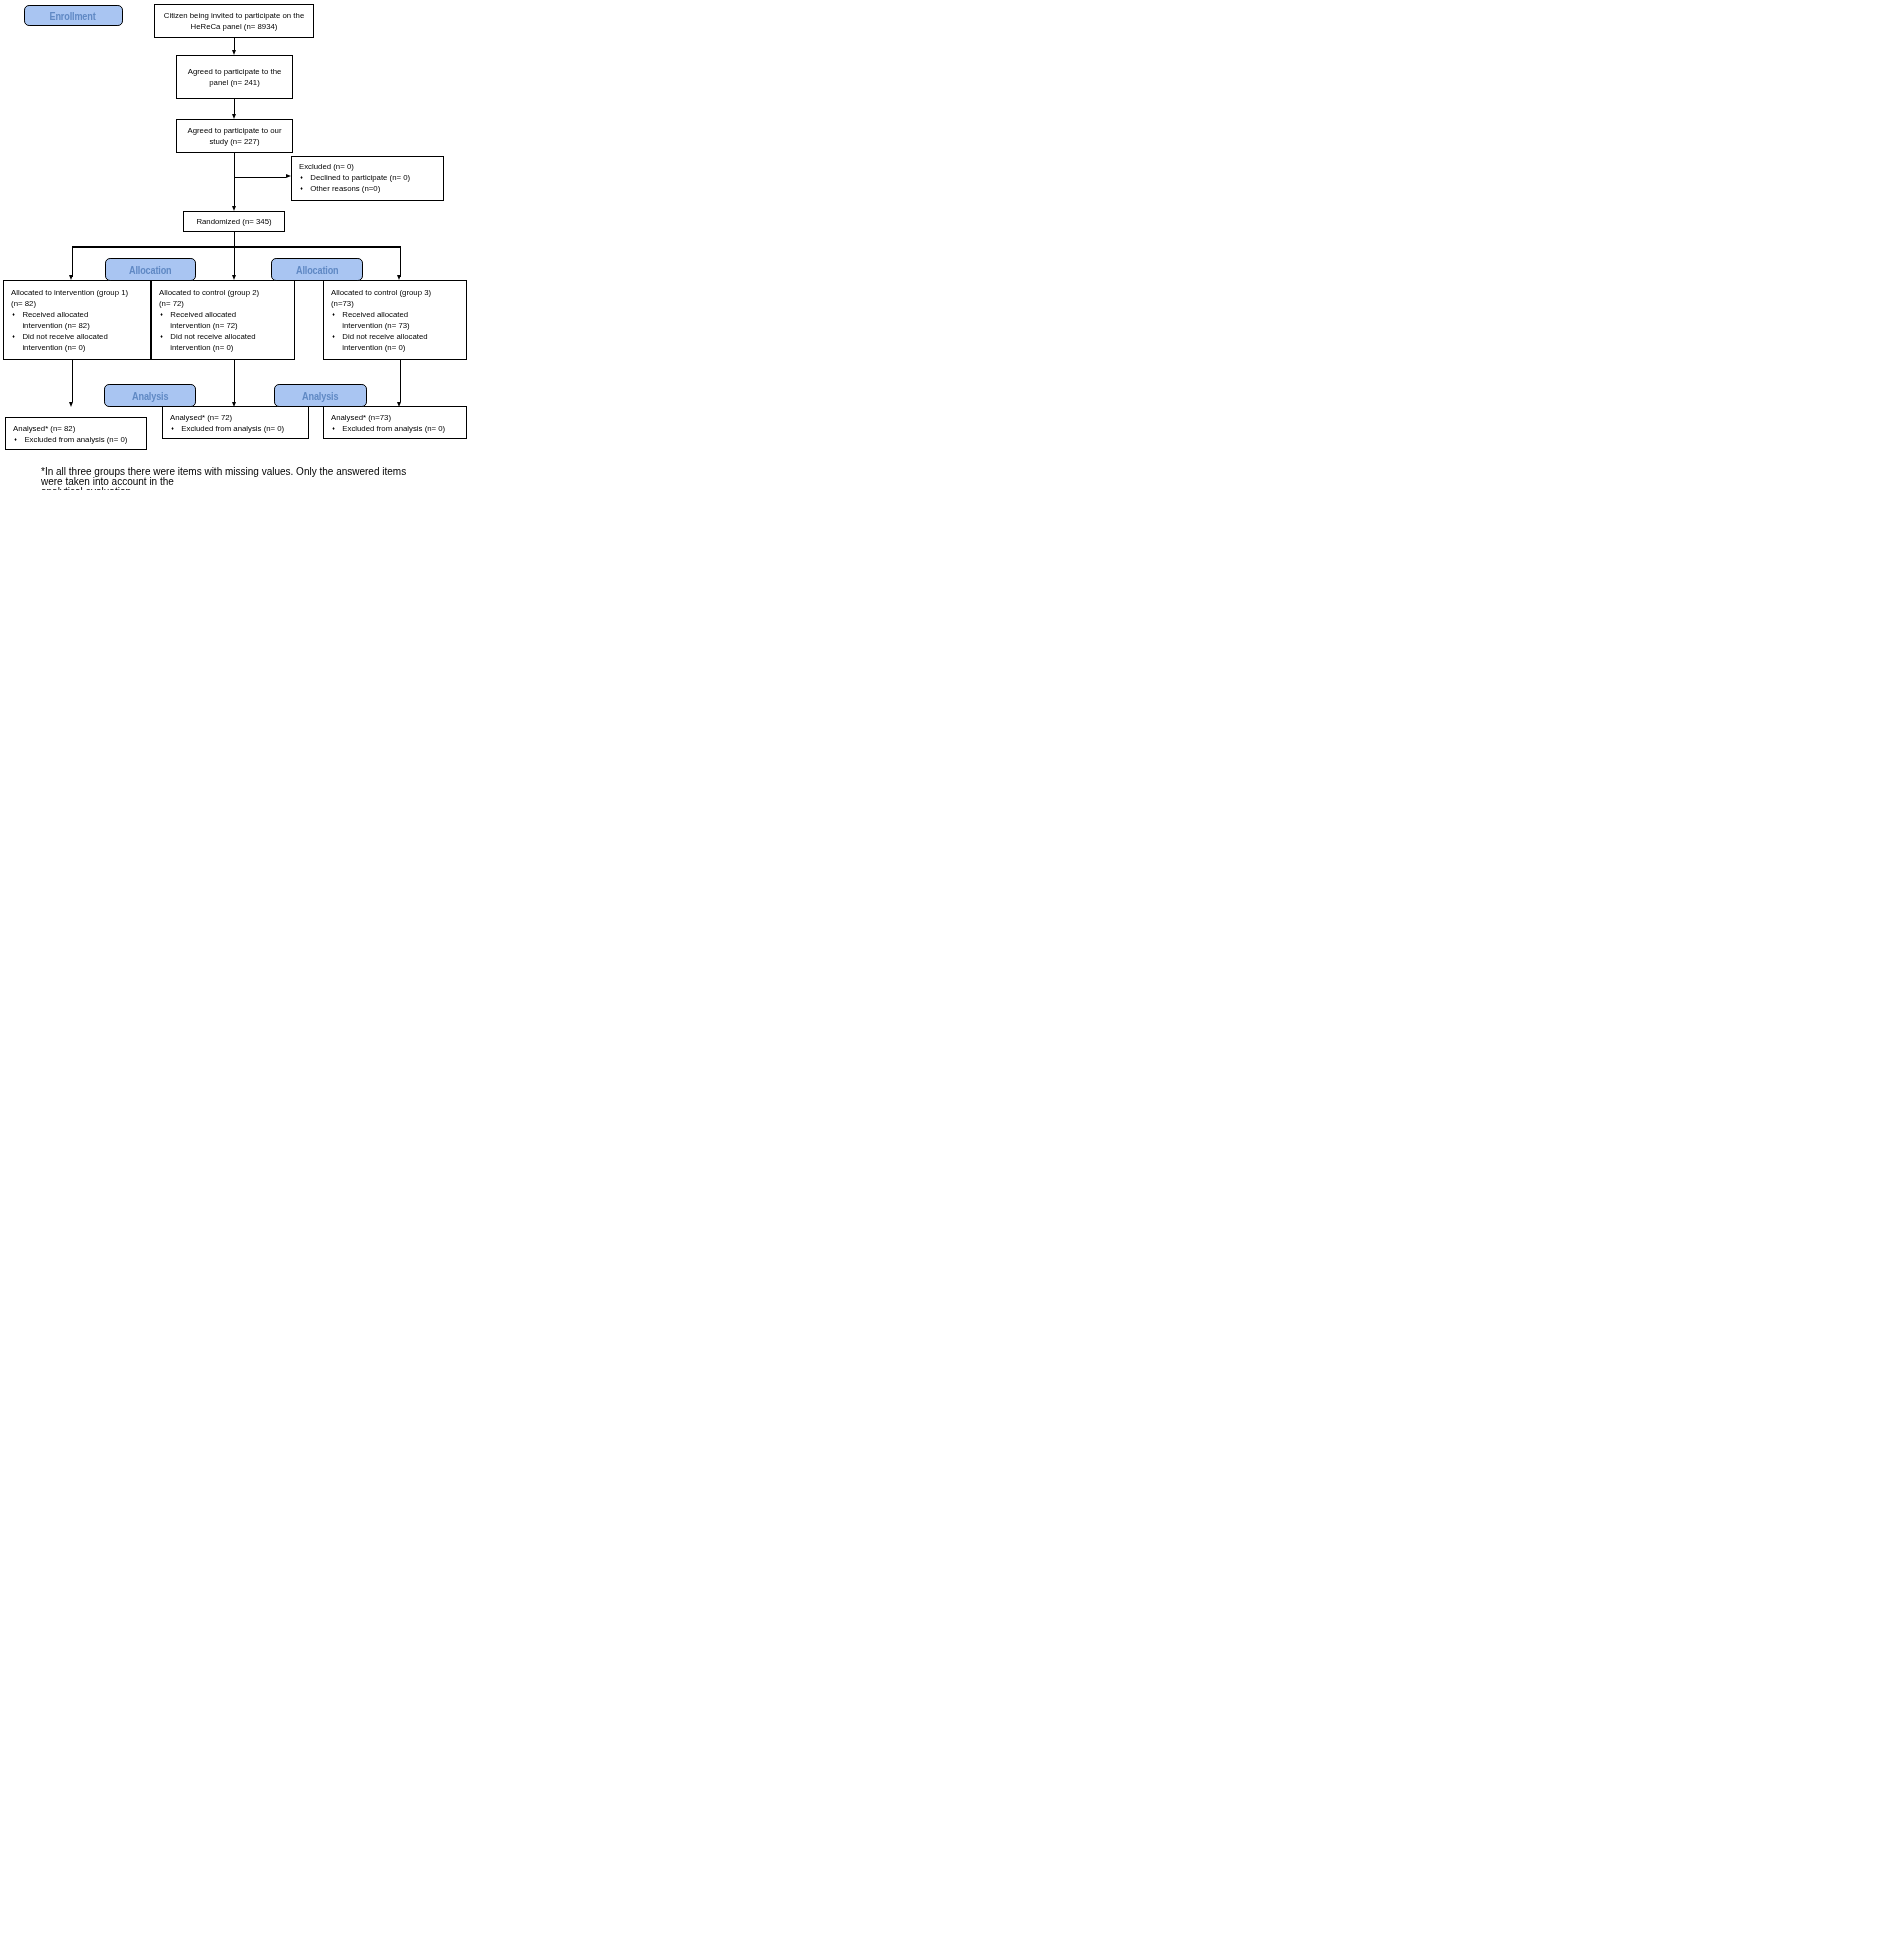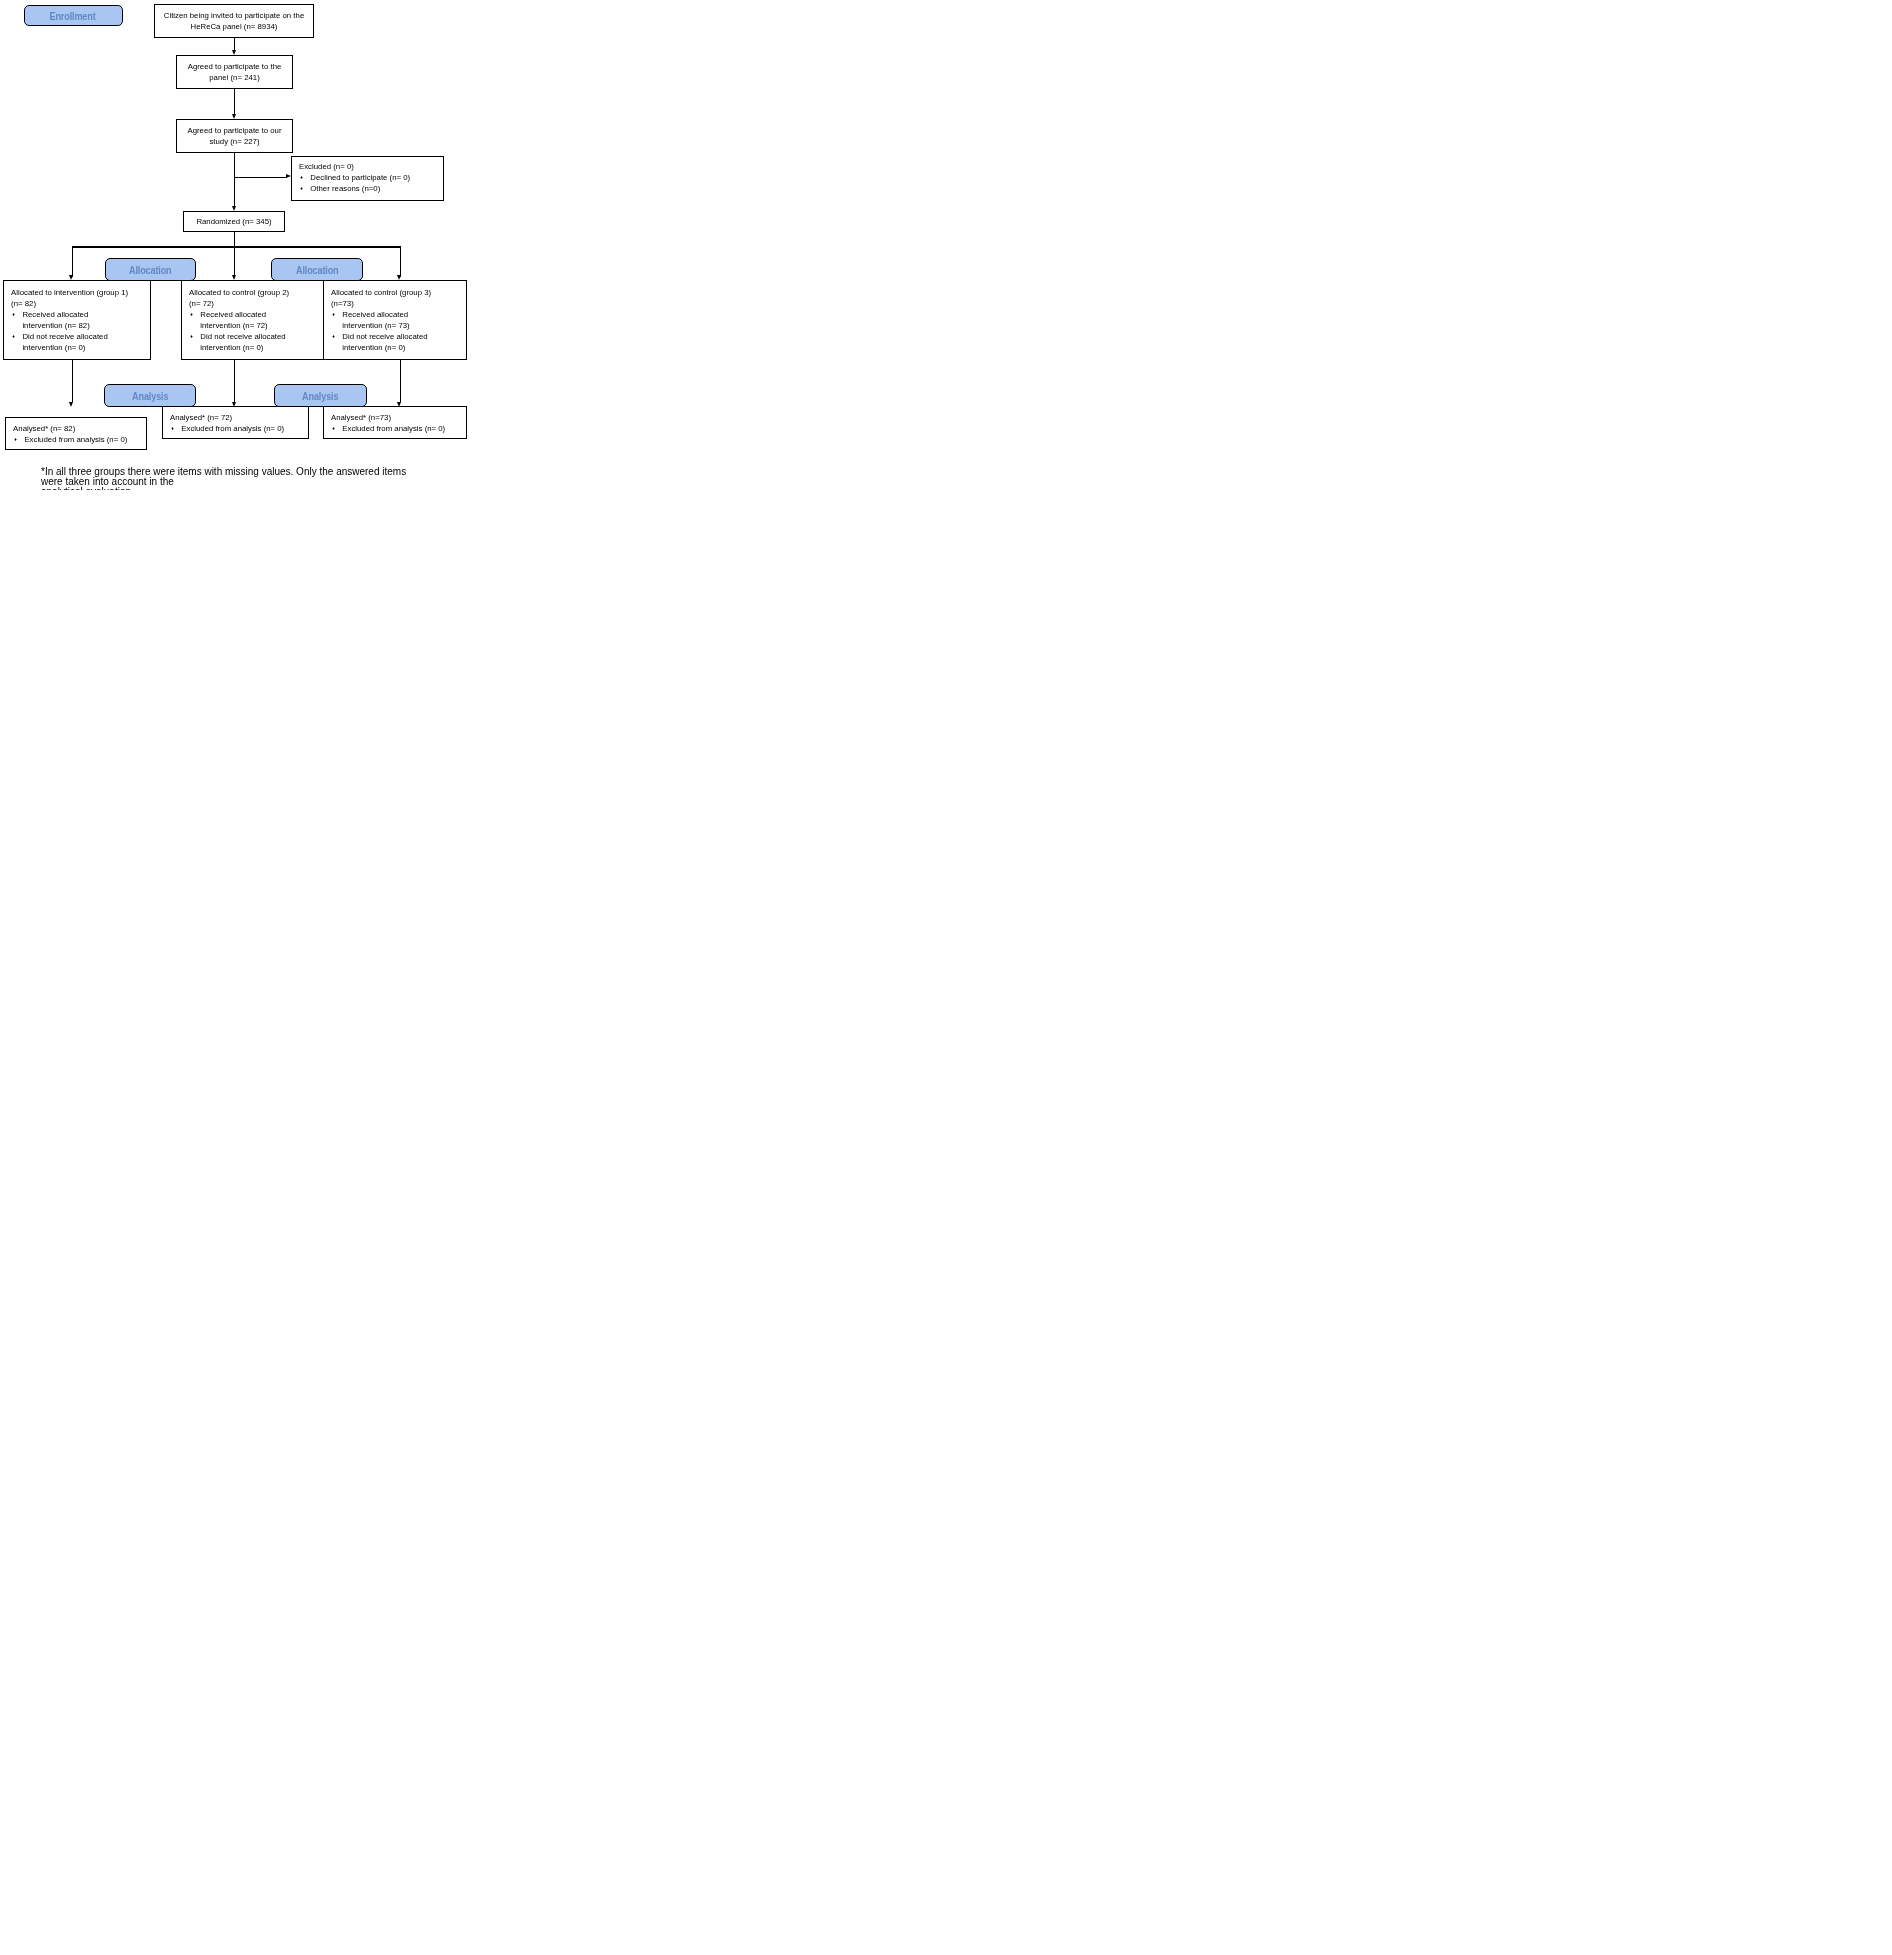--- a/index.html
+++ b/index.html
@@ -90,21 +90,21 @@
   </div>
 
   <div class="box centered" style="left:154px;top:4.3px;width:160px;height:34px">
     <span class="tline">Citizen being invited to participate on the</span>
     <span class="tline">HeReCa panel (n= 8934)</span>
   </div>
 
   <div class="vline" style="left:234px;top:38px;width:0.8px;height:12px"></div>
   <div class="arrow-down" style="left:232px;top:50px"></div>
 
-  <div class="box centered" style="left:176px;top:55px;width:117px;height:34px">
+  <div class="box centered" style="left:176px;top:55px;width:117px;height:44px">
     <span class="tline">Agreed to participate to the</span>
     <span class="tline">panel (n= 241)</span>
   </div>
 
   <div class="vline" style="left:234px;top:89px;width:0.8px;height:26px"></div>
   <div class="arrow-down" style="left:232px;top:114px"></div>
 
   <div class="box centered" style="left:176px;top:119px;width:117px;height:34px">
     <span class="tline">Agreed to participate to our</span>
     <span class="tline">study (n= 227)</span>
@@ -162,21 +162,21 @@
     </div>
     <div class="bullet-line">
       <span class="bullet">♦</span>
       <span class="bullet-text">
         <span class="tline">Did not receive allocated</span>
         <span class="tline">intervention (n= 0)</span>
       </span>
     </div>
   </div>
 
-  <div class="box pad-alloc" style="left:181px;top:280px;width:144px;height:80px">
+  <div class="box pad-alloc" style="left:151px;top:280px;width:144px;height:80px">
     <div class="tline">Allocated to control (group 2)</div>
     <div class="tline">(n= 72)</div>
     <div class="bullet-line">
       <span class="bullet">♦</span>
       <span class="bullet-text">
         <span class="tline">Received allocated</span>
         <span class="tline">intervention (n= 72)</span>
       </span>
     </div>
     <div class="bullet-line">

